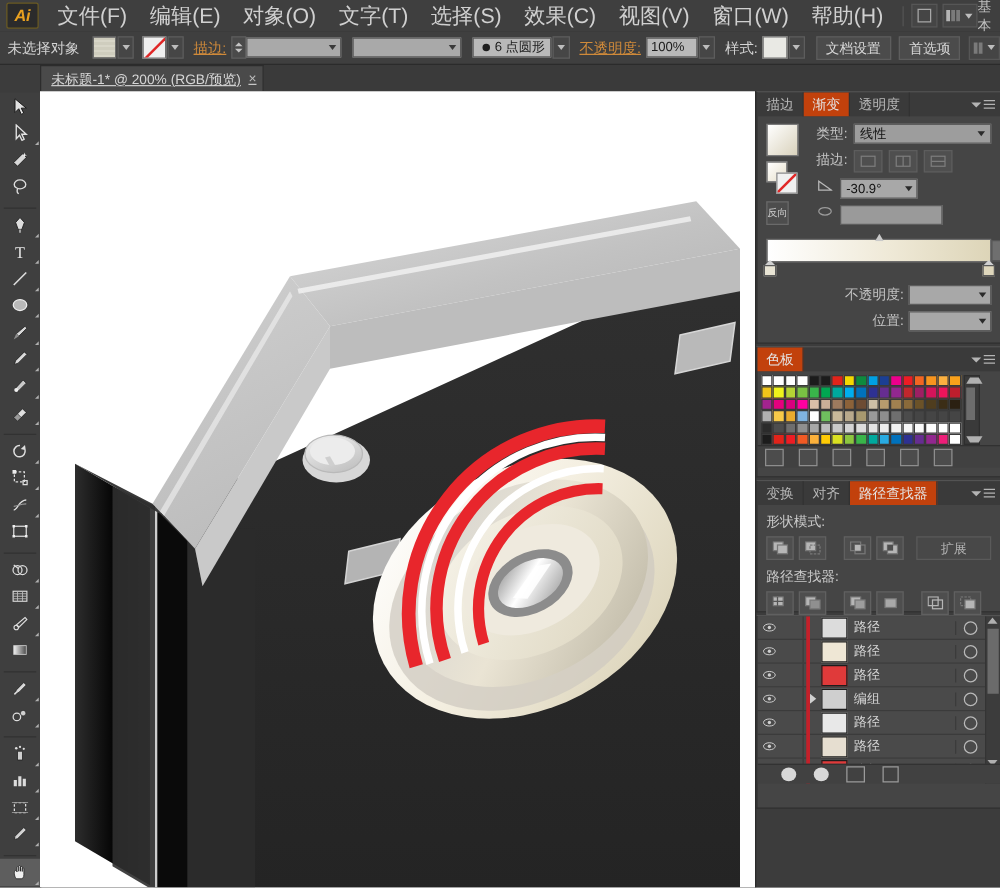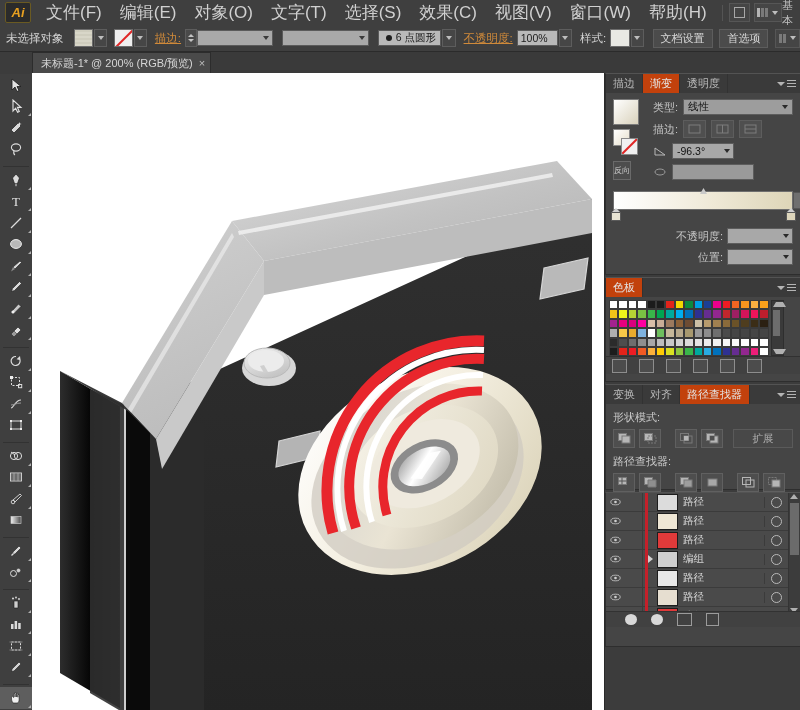--- a/index.html
+++ b/index.html
@@ -56,21 +56,21 @@
     justify-content:flex-end;box-sizing:border-box;}
   .field .caret{border-top-color:#3a3a3a;margin-right:3px;}
   .field-txt{height:16px;border:1px solid #5b5b5b;background:#b9b9b9;color:#1c1c1c;
     font-size:10.5px;display:flex;align-items:center;padding:0 3px;box-sizing:border-box;}
   .cb-btn{height:17px;border:1px solid #5d5d5d;background:#4b4b4b;color:#d8d8d8;
     font-size:11px;display:flex;align-items:center;justify-content:center;padding:0 7px;white-space:nowrap;}
   .dot{width:6px;height:6px;border-radius:50%;background:#1e1e1e;margin:0 4px 0 4px;}
 
   
   .tabbar{position:absolute;left:32px;top:52px;width:768px;height:21px;
-    background:#3a3a3a;border-bottom:1px solid #2a2a2a;display:flex;align-items:flex-end;}
+    background:#3a3a3a;border-bottom:1px solid #2a2a2a;display:flex;align-items:flex-end;text-decoration:underline;}
   .doc-tab{height:20px;background:#4a4a4a;border:1px solid #2c2c2c;border-bottom:none;
     display:flex;align-items:center;padding:0 5px 0 8px;gap:6px;color:#d6d6d6;font-size:11px;white-space:nowrap;}
   .tab-close{color:#bdbdbd;font-size:11px;}
 
   
   .toolbar{position:absolute;left:0;top:74px;width:32px;height:636px;background:#3f3f3f;
     border-right:1px solid #2b2b2b;}
   .tool{width:32px;height:21.5px;position:relative;display:flex;align-items:center;justify-content:center;}
   .tool svg{display:block;}
   .tool.sel{background:#5e5e5e;}
@@ -88,21 +88,21 @@
   .panel-tabs{display:flex;height:19px;background:#3a3a3a;align-items:stretch;position:relative;}
   .ptab{display:flex;align-items:center;padding:0 7px;font-size:11px;color:#b8b8b8;
     border-right:1px solid #323232;white-space:nowrap;}
   .ptab.active{background:#c2410c;color:#e4e4e4;}
   .pmenu{margin-left:auto;display:flex;align-items:center;padding-right:4px;gap:2px;}
   .pmenu .ln{width:9px;height:1px;background:#b4b4b4;}
   .pmenu .lnbox{display:flex;flex-direction:column;gap:2px;}
   .pmenu .arr{width:0;height:0;border-left:4px solid transparent;border-right:4px solid transparent;
     border-top:4px solid #b4b4b4;}
   .panel-body{padding:6px 7px 7px 7px;}
-  .row{display:flex;align-items:center;margin-bottom:5px;gap:5px;}
+  .row{display:flex;align-items:flex-start;margin-bottom:5px;gap:5px;}
   .lbl{font-size:11px;color:#c4c4c4;white-space:nowrap;}
   .sel-field{height:16px;background:#9d9d9d;border:1px solid #5d5d5d;display:flex;align-items:center;
     color:#111;font-size:10.5px;padding-left:4px;box-sizing:border-box;position:relative;}
   .sel-field .caret{position:absolute;right:4px;border-top-color:#2a2a2a;}
   .num-field{height:16px;background:#a8a8a8;border:1px solid #5d5d5d;color:#111;font-size:10.5px;
     display:flex;align-items:center;padding-left:4px;box-sizing:border-box;position:relative;}
   .num-field .caret{position:absolute;right:3px;border-top-color:#2a2a2a;}
   .gbtn{width:21px;height:16px;background:#4f4f4f;border:1px solid #5d5d5d;
     display:flex;align-items:center;justify-content:center;}
   .grad-preview{width:24px;height:24px;border:1px solid #7a7a7a;
@@ -622,21 +622,21 @@
                   </svg>
               </div>
             </div>
             <div class="row">
               <div style="width:14px;display:flex;justify-content:center">
                 <svg width="12" height="10">
                     <path d="M1 9 L11 9 L1 2 Z" fill="none" stroke="#b8b8b8" stroke-width="1"></path>
                   </svg>
               </div>
               <div class="num-field" style="width:62px">
-                <span>-96.3°</span>
+                <span>-30.9°</span>
                 <div class="caret"></div>
               </div>
             </div>
             <div class="row">
               <div style="width:14px;display:flex;justify-content:center">
                 <svg width="12" height="10">
                     <ellipse cx="6" cy="5" rx="5" ry="3" fill="none" stroke="#9a9a9a" stroke-width="1"></ellipse>
                   </svg>
               </div>
               <div class="num-field" style="width:82px;background:#9a9a9a">

